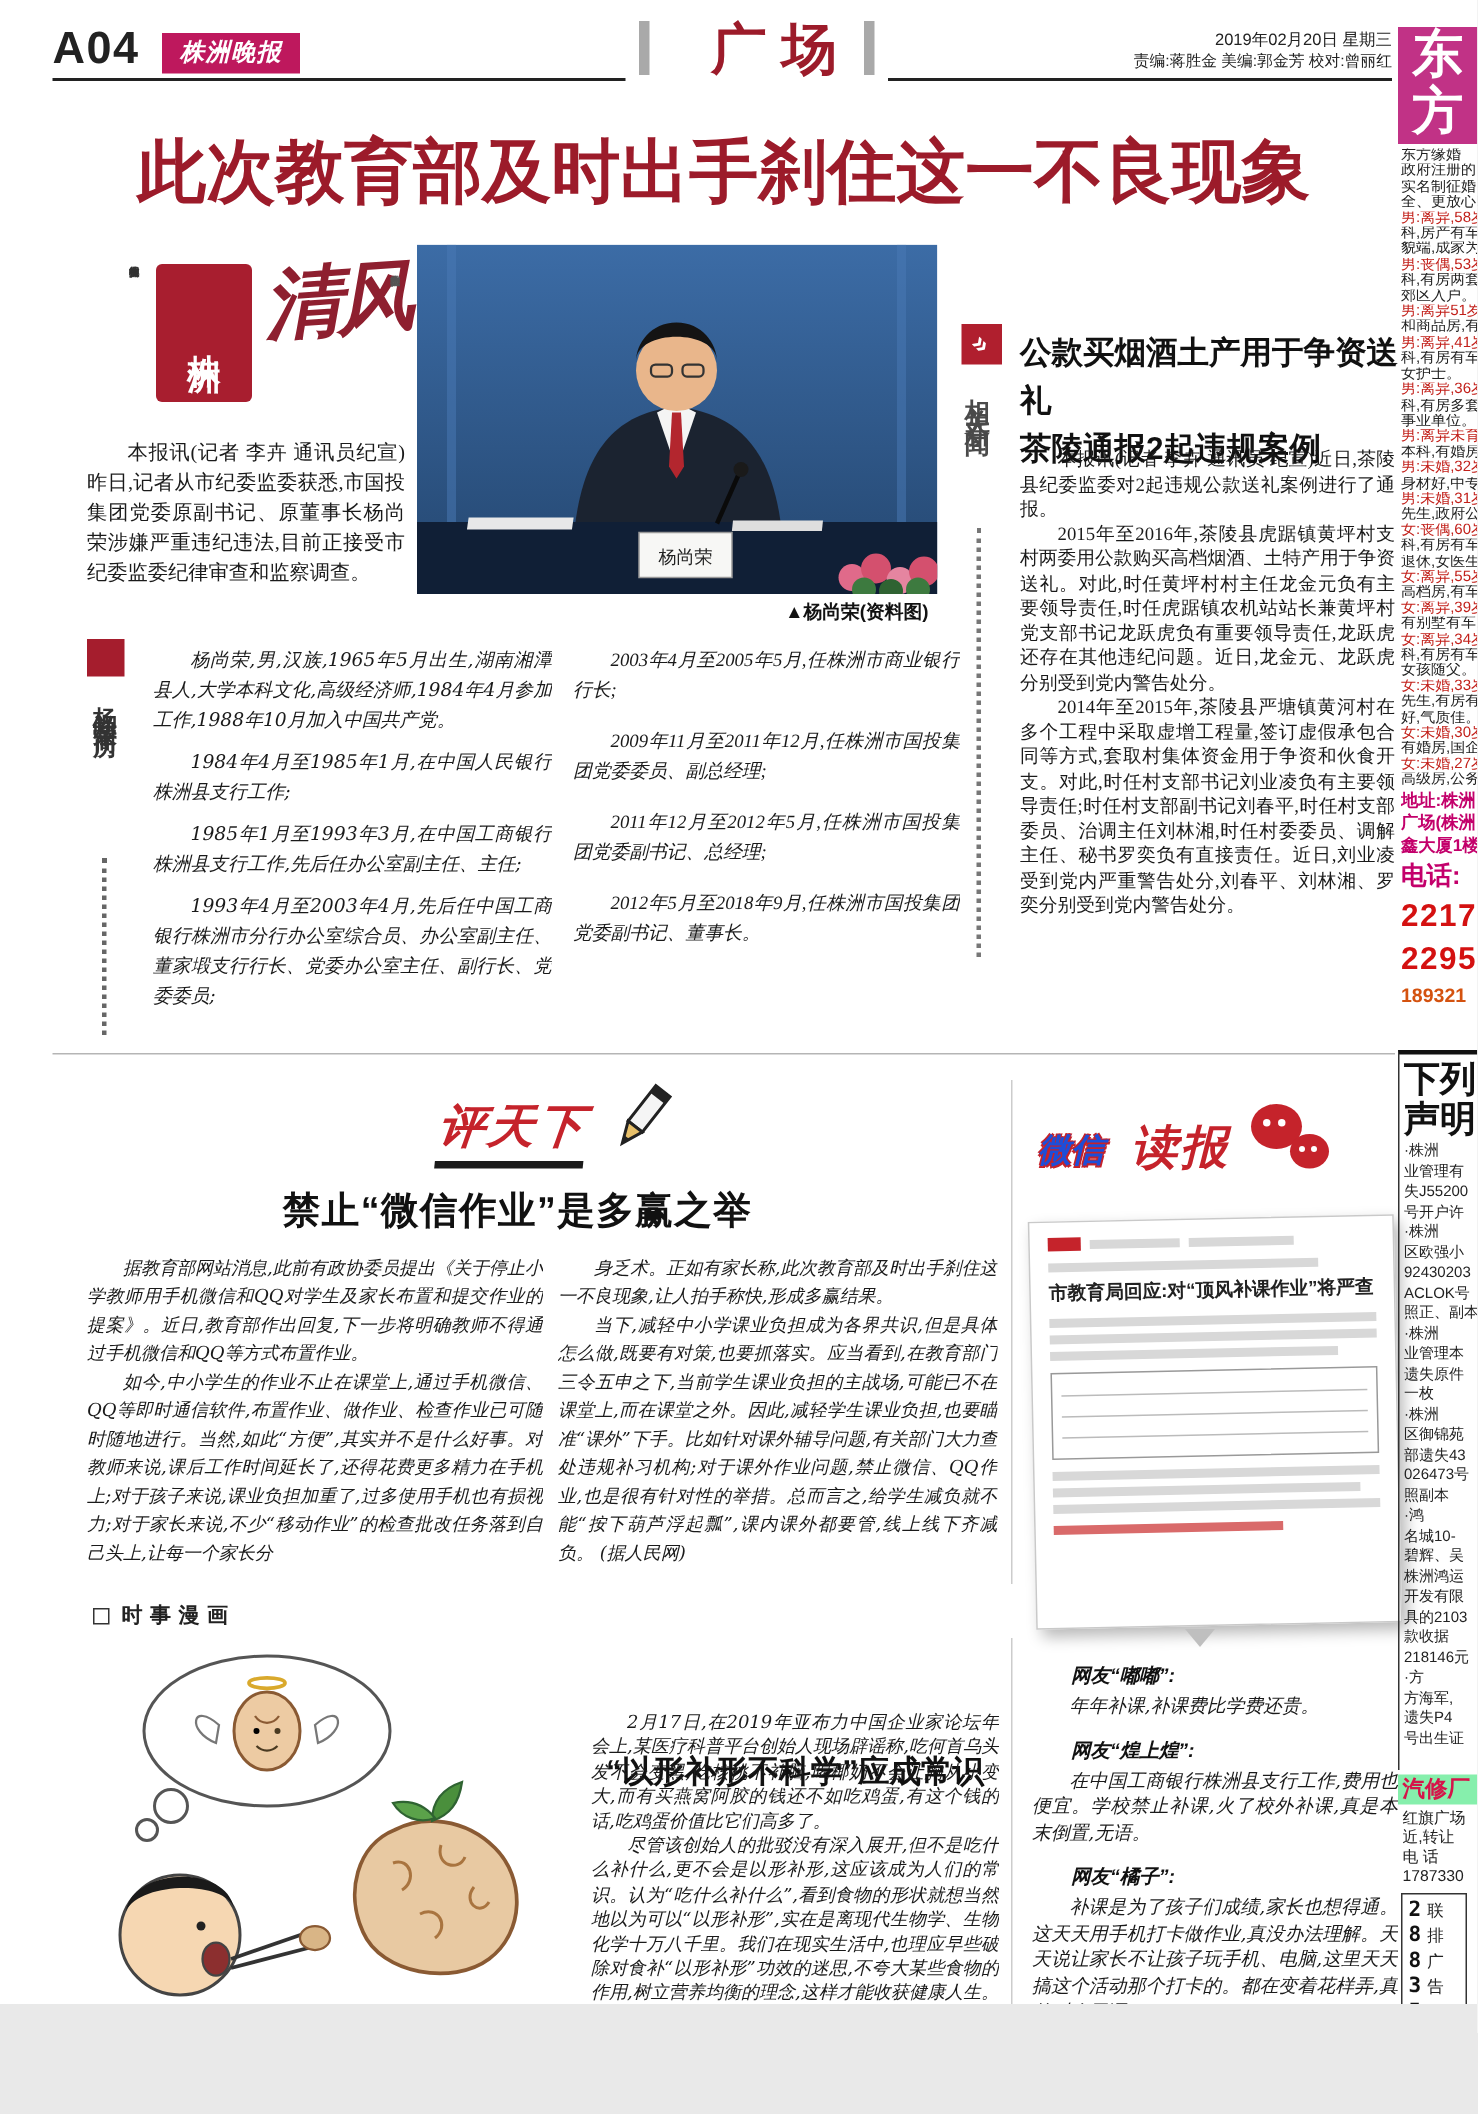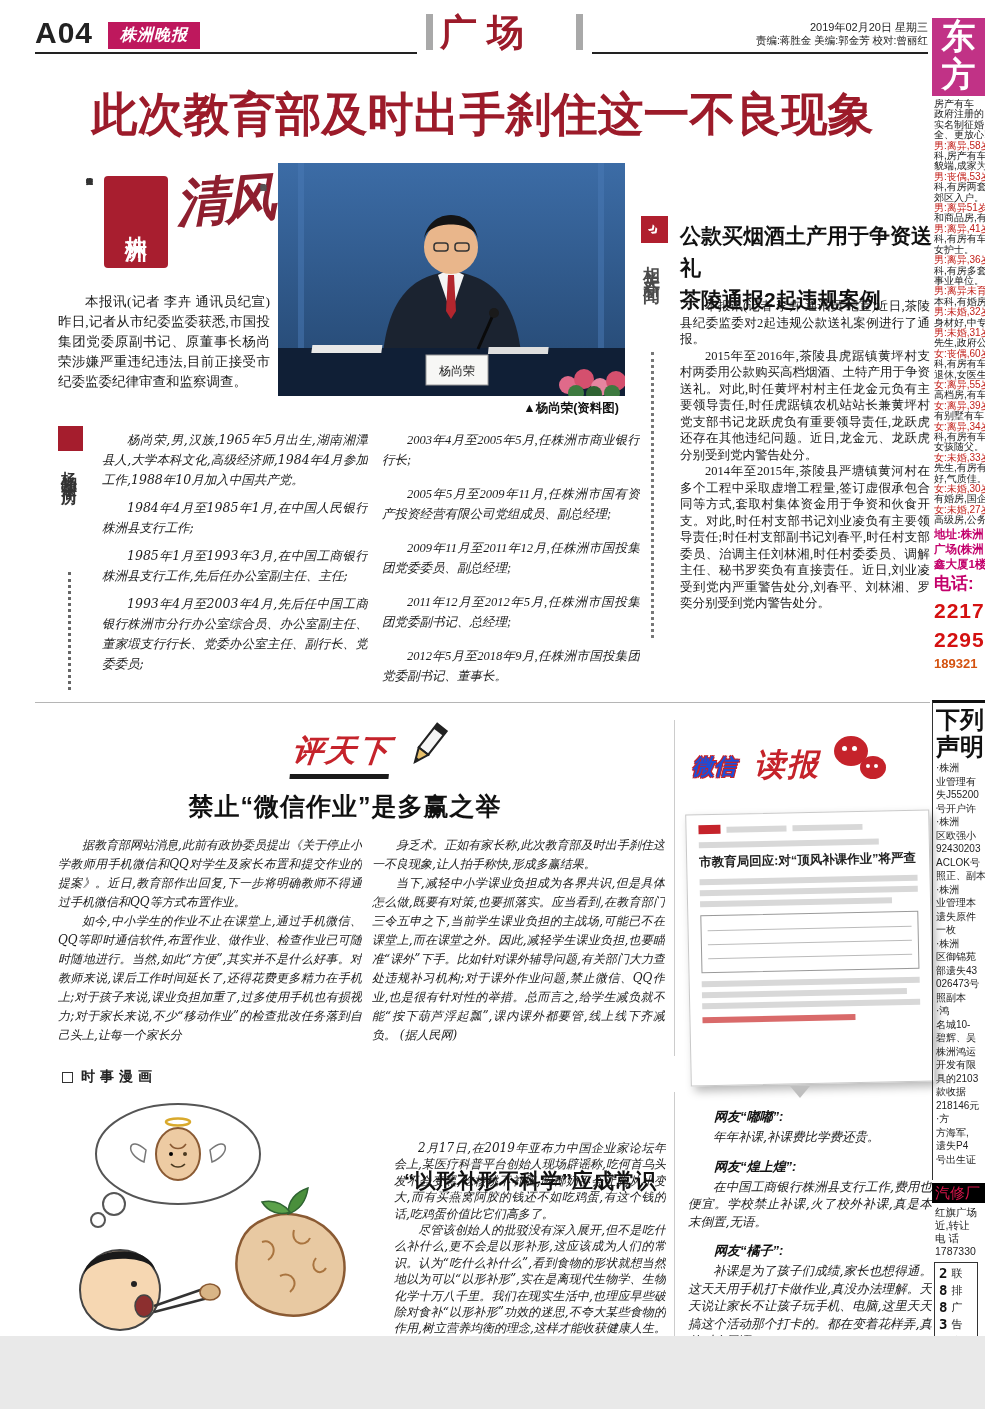--- a/index.html
+++ b/index.html
@@ -11,21 +11,21 @@
   
   .pageno { left:35px; top:16px; font-family:"Liberation Sans",sans-serif; font-size:30px; font-weight:600; color:#222; letter-spacing:1px;}
   .masthead { left:108px; top:22px; width:92px; height:27px; background:#be185d; color:#fff;
               font-family:"Liberation Serif",serif; font-style:italic; font-weight:bold; font-size:16px;
               display:flex; align-items:center; justify-content:center; letter-spacing:1px; }
   .hrule { height:2px; background:#222; }
   .hrule-left { left:35px; top:52px; width:382px; }
   .hrule-right { left:592px; top:52px; width:336px; }
   .graybar { width:7px; height:36px; background:#a9a9a9; top:14px; }
   .gb1 { left:426px; } .gb2 { left:576px; }
-  .section-title { left:440px; top:8px; width:128px; text-align:left; color:#9c1b2a;
+  .section-title { left:440px; top:8px; width:128px; text-align:right; color:#9c1b2a;
                    font-family:"Liberation Sans",sans-serif; font-size:37px; font-weight:bold; letter-spacing:10px;}
   .dateline { right:57px; top:20px; width:330px; text-align:right; font-family:"Liberation Sans",sans-serif;
               font-size:11px; color:#222; line-height:14px; }
   .staffline { right:57px; top:34px; width:330px; text-align:right; font-family:"Liberation Sans",sans-serif;
                font-size:10.5px; color:#222; }
 
   
   .headline { left:35px; top:84px; width:895px; text-align:center; color:#9c1b2a;
               font-family:"Liberation Sans",sans-serif; font-size:46px; font-weight:900; letter-spacing:0px; }
 
@@ -154,22 +154,22 @@
   .crow { white-space:nowrap; overflow:hidden; }
   .crow.m { color:#c3006b; font-weight:bold; font-size:11.5px; line-height:15px;}
   .crow.mb { color:#c3006b; font-weight:bold; font-size:17px; line-height:24px;}
   .crow.big { color:#d41111; font-weight:900; font-size:21px; line-height:29px; letter-spacing:1px;}
   .crow.r2 { color:#d4520f; font-weight:bold; font-size:13px; line-height:20px;}
   .strip-box { position:absolute; left:0; top:700px; width:53px; height:480px; border-top:3px solid #111;
                border-left:1px solid #333; padding:4px 0 0 3px;}
   .notice-title { font-size:24px; font-weight:bold; color:#111; line-height:27px; white-space:nowrap;
                   font-family:"Liberation Serif",serif;}
   .nrow { font-size:10px; line-height:13.5px; white-space:nowrap; overflow:hidden; color:#222;}
-  .garage-title { position:absolute; left:0; top:1183px; width:53px; background:#000000; color:#d5154a;
-                  font-weight:400; font-size:15px; line-height:20px; padding-left:3px; white-space:nowrap;}
+  .garage-title { position:absolute; left:0; top:1183px; width:53px; background:#86efac; color:#d5154a;
+                  font-weight:700; font-size:15px; line-height:20px; padding-left:3px; white-space:nowrap;}
   .strip-garage { position:absolute; left:3px; top:1206px; width:50px;}
   .grow { font-size:10.5px; line-height:13px; white-space:nowrap; overflow:hidden; color:#222;}
   .phonebox { position:absolute; left:2px; top:1262px; width:44px; height:140px; border:1px solid #333;
               padding:2px 0 0 4px;}
   .prow { display:flex; gap:4px; align-items:center; }
   .prow b { font-size:14px; line-height:17px; color:#111; font-family:"DejaVu Sans Mono",monospace;}
   .prow span { font-size:11px; color:#222; }
 </style>
 </head>
 <body>
@@ -264,21 +264,20 @@
   <div class="abs res-col res-left kai">
 
   <p>杨尚荣,男,汉族,1965年5月出生,湖南湘潭县人,大学本科文化,高级经济师,1984年4月参加工作,1988年10月加入中国共产党。</p>
       <p>1984年4月至1985年1月,在中国人民银行株洲县支行工作;</p>
       <p>1985年1月至1993年3月,在中国工商银行株洲县支行工作,先后任办公室副主任、主任;</p>
       <p>1993年4月至2003年4月,先后任中国工商银行株洲市分行办公室综合员、办公室副主任、董家塅支行行长、党委办公室主任、副行长、党委委员;</p>
     </div>
   <div class="abs res-col res-right kai">
 
   <p>2003年4月至2005年5月,任株洲市商业银行行长;</p>
-      <p>2005年5月至2009年11月,任株洲市国有资产投资经营有限公司党组成员、副总经理;</p>
       <p>2009年11月至2011年12月,任株洲市国投集团党委委员、副总经理;</p>
       <p>2011年12月至2012年5月,任株洲市国投集团党委副书记、总经理;</p>
       <p>2012年5月至2018年9月,任株洲市国投集团党委副书记、董事长。</p>
     </div>
 
   <div class="abs divider-mid"></div>
 
   <div class="abs ptx-logo">
     <span class="ptx-text">评天下</span>
     <svg class="pencil" width="52" height="52" viewBox="0 0 52 52">
@@ -392,21 +391,21 @@
   <div class="abs sci-body kai">
 
   <p>2月17日,在2019年亚布力中国企业家论坛年会上,某医疗科普平台创始人现场辟谣称,吃何首乌头发不会变黑,吃核桃不补脑,喝椰奶不会让胸从小变大,而有买燕窝阿胶的钱还不如吃鸡蛋,有这个钱的话,吃鸡蛋价值比它们高多了。</p>
       <p>尽管该创始人的批驳没有深入展开,但不是吃什么补什么,更不会是以形补形,这应该成为人们的常识。认为“吃什么补什么”,看到食物的形状就想当然地以为可以“以形补形”,实在是离现代生物学、生物化学十万八千里。我们在现实生活中,也理应早些破除对食补“以形补形”功效的迷思,不夸大某些食物的作用,树立营养均衡的理念,这样才能收获健康人生。 (据新华网)</p>
     </div>
 
   <div class="abs strip">
     <div class="strip-logo">东方</div>
     <div class="strip-ads">
 
-    <div class="srow k">房产有车</div>
+    <div class="srow k">东方缘婚</div>
         <div class="srow k">政府注册的</div>
         <div class="srow k">实名制征婚</div>
         <div class="srow k">全、更放心!</div>
         <div class="srow r">男:离异,58岁</div>
         <div class="srow k">科,房产有车</div>
         <div class="srow k">貌端,成家为伴</div>
         <div class="srow r">男:丧偶,53岁</div>
         <div class="srow k">科,有房两套</div>
         <div class="srow k">郊区入户。</div>
         <div class="srow r">男:离异51岁,</div>

